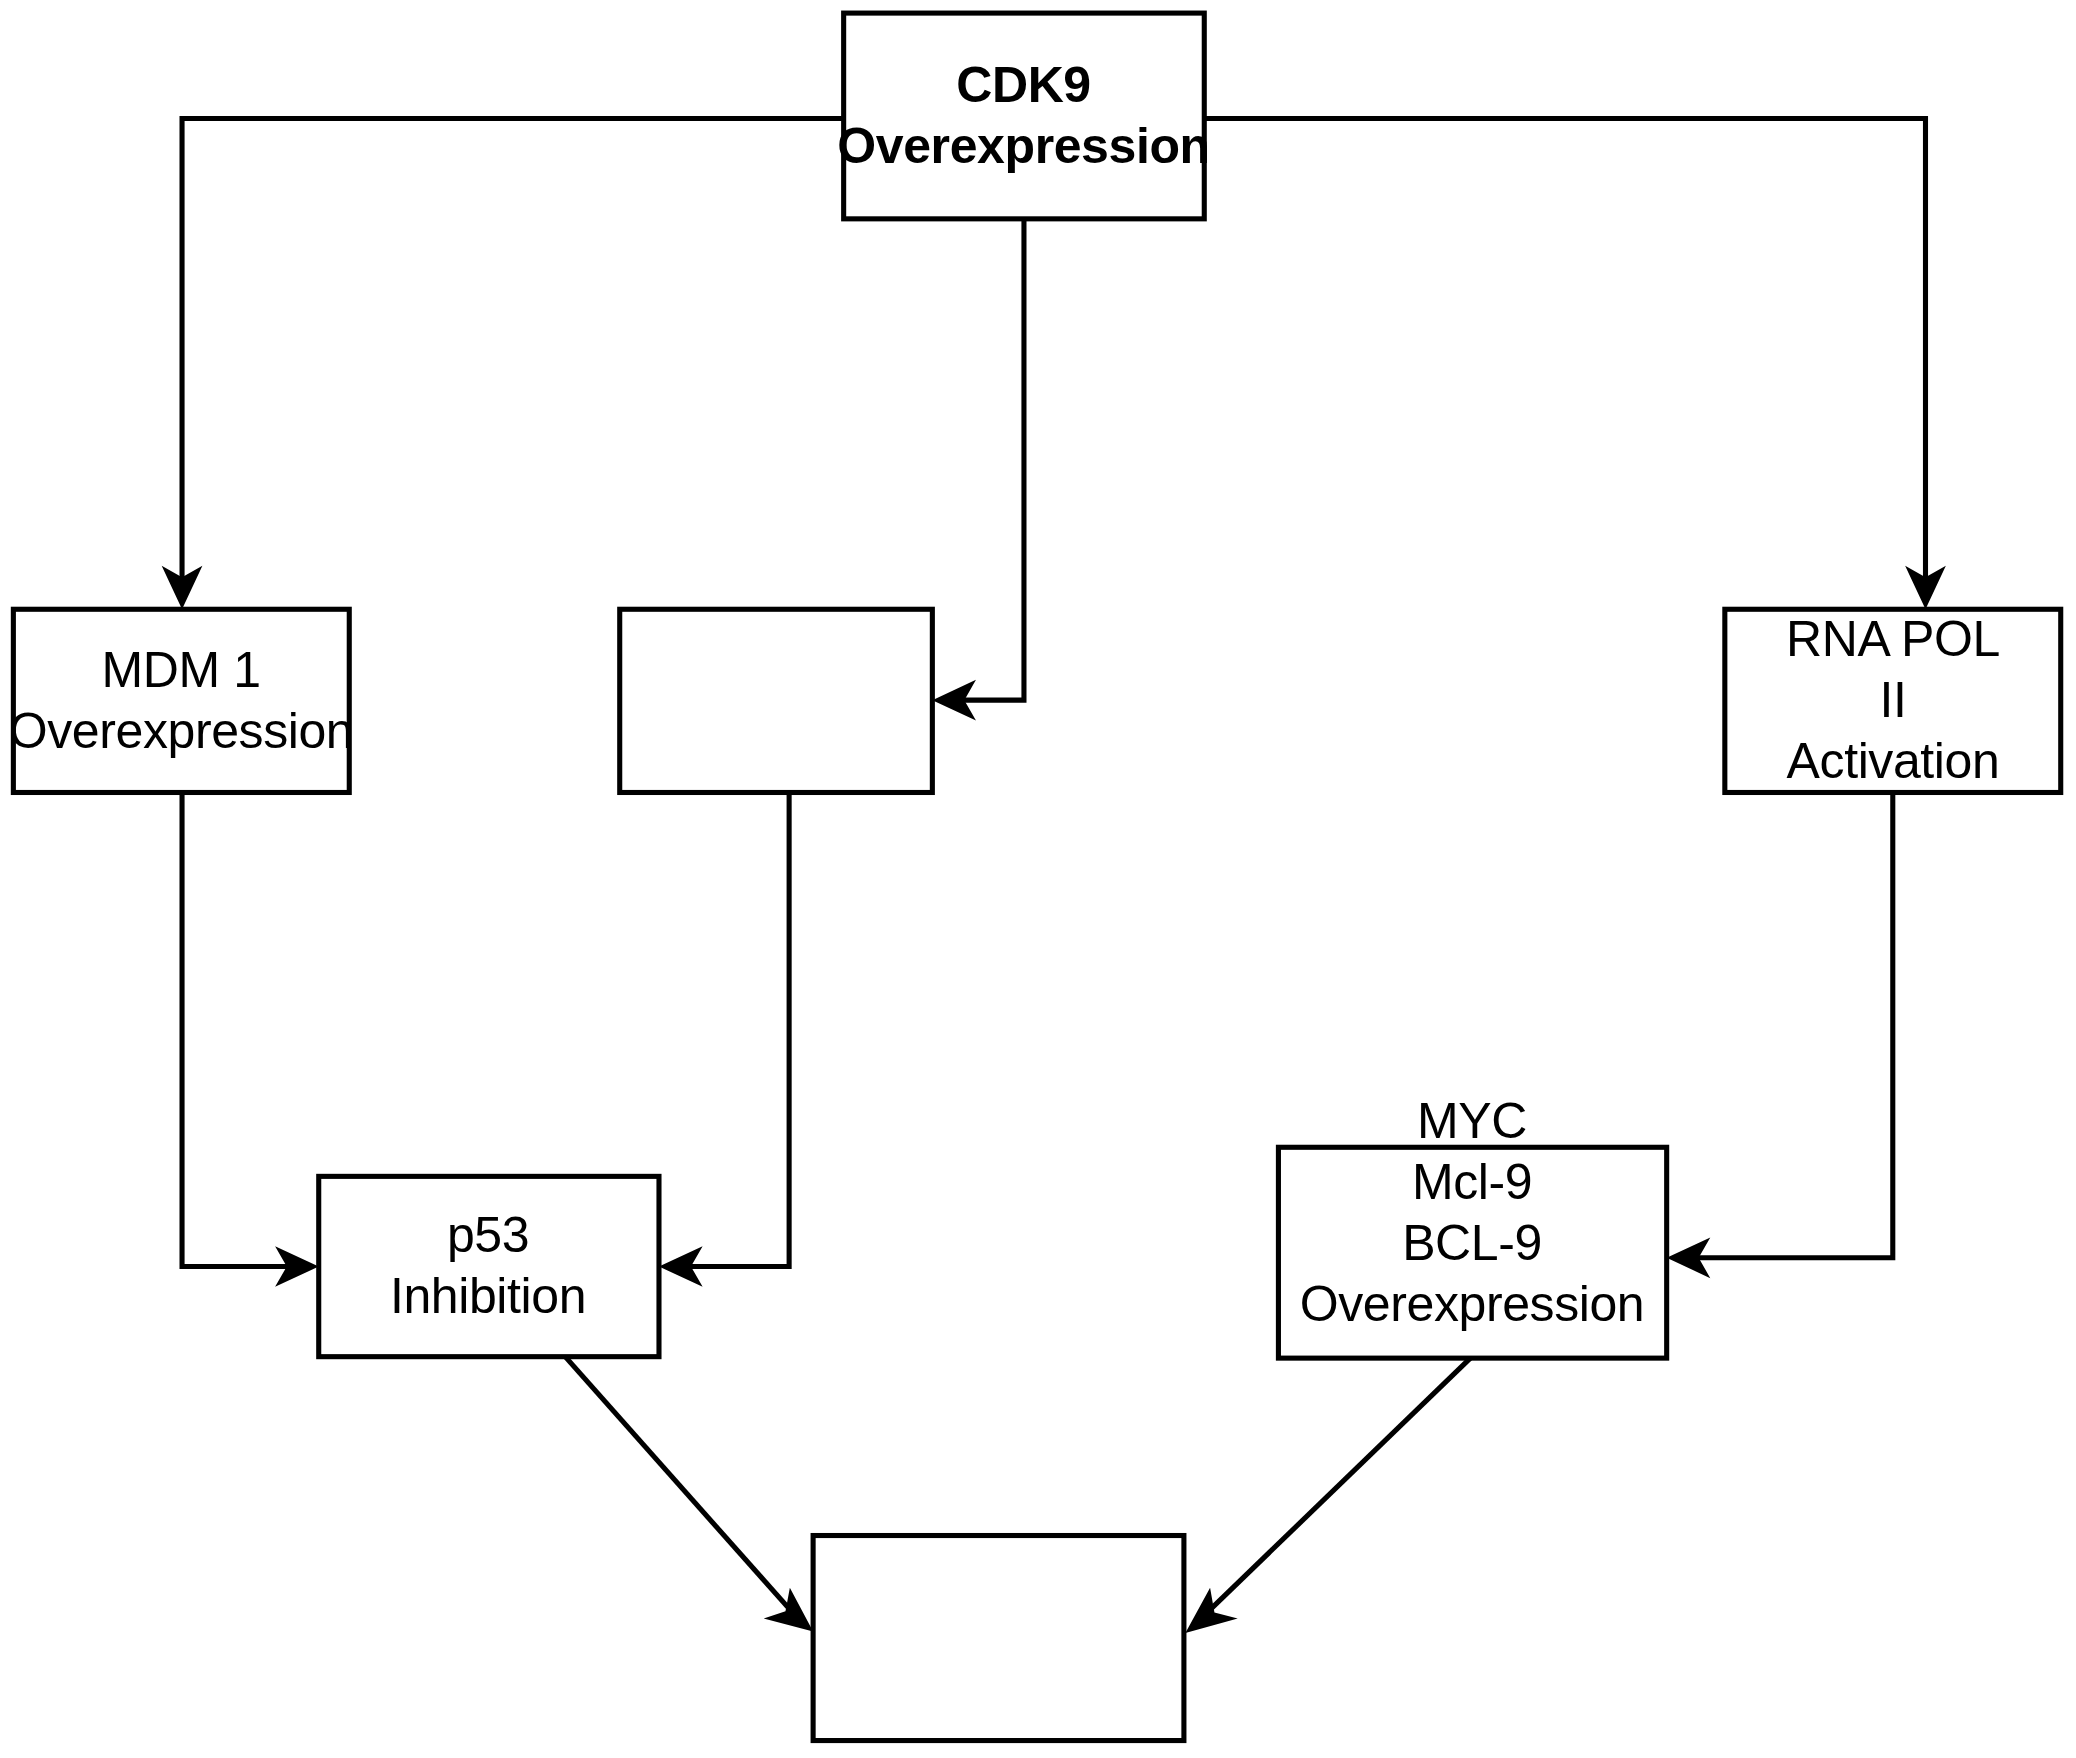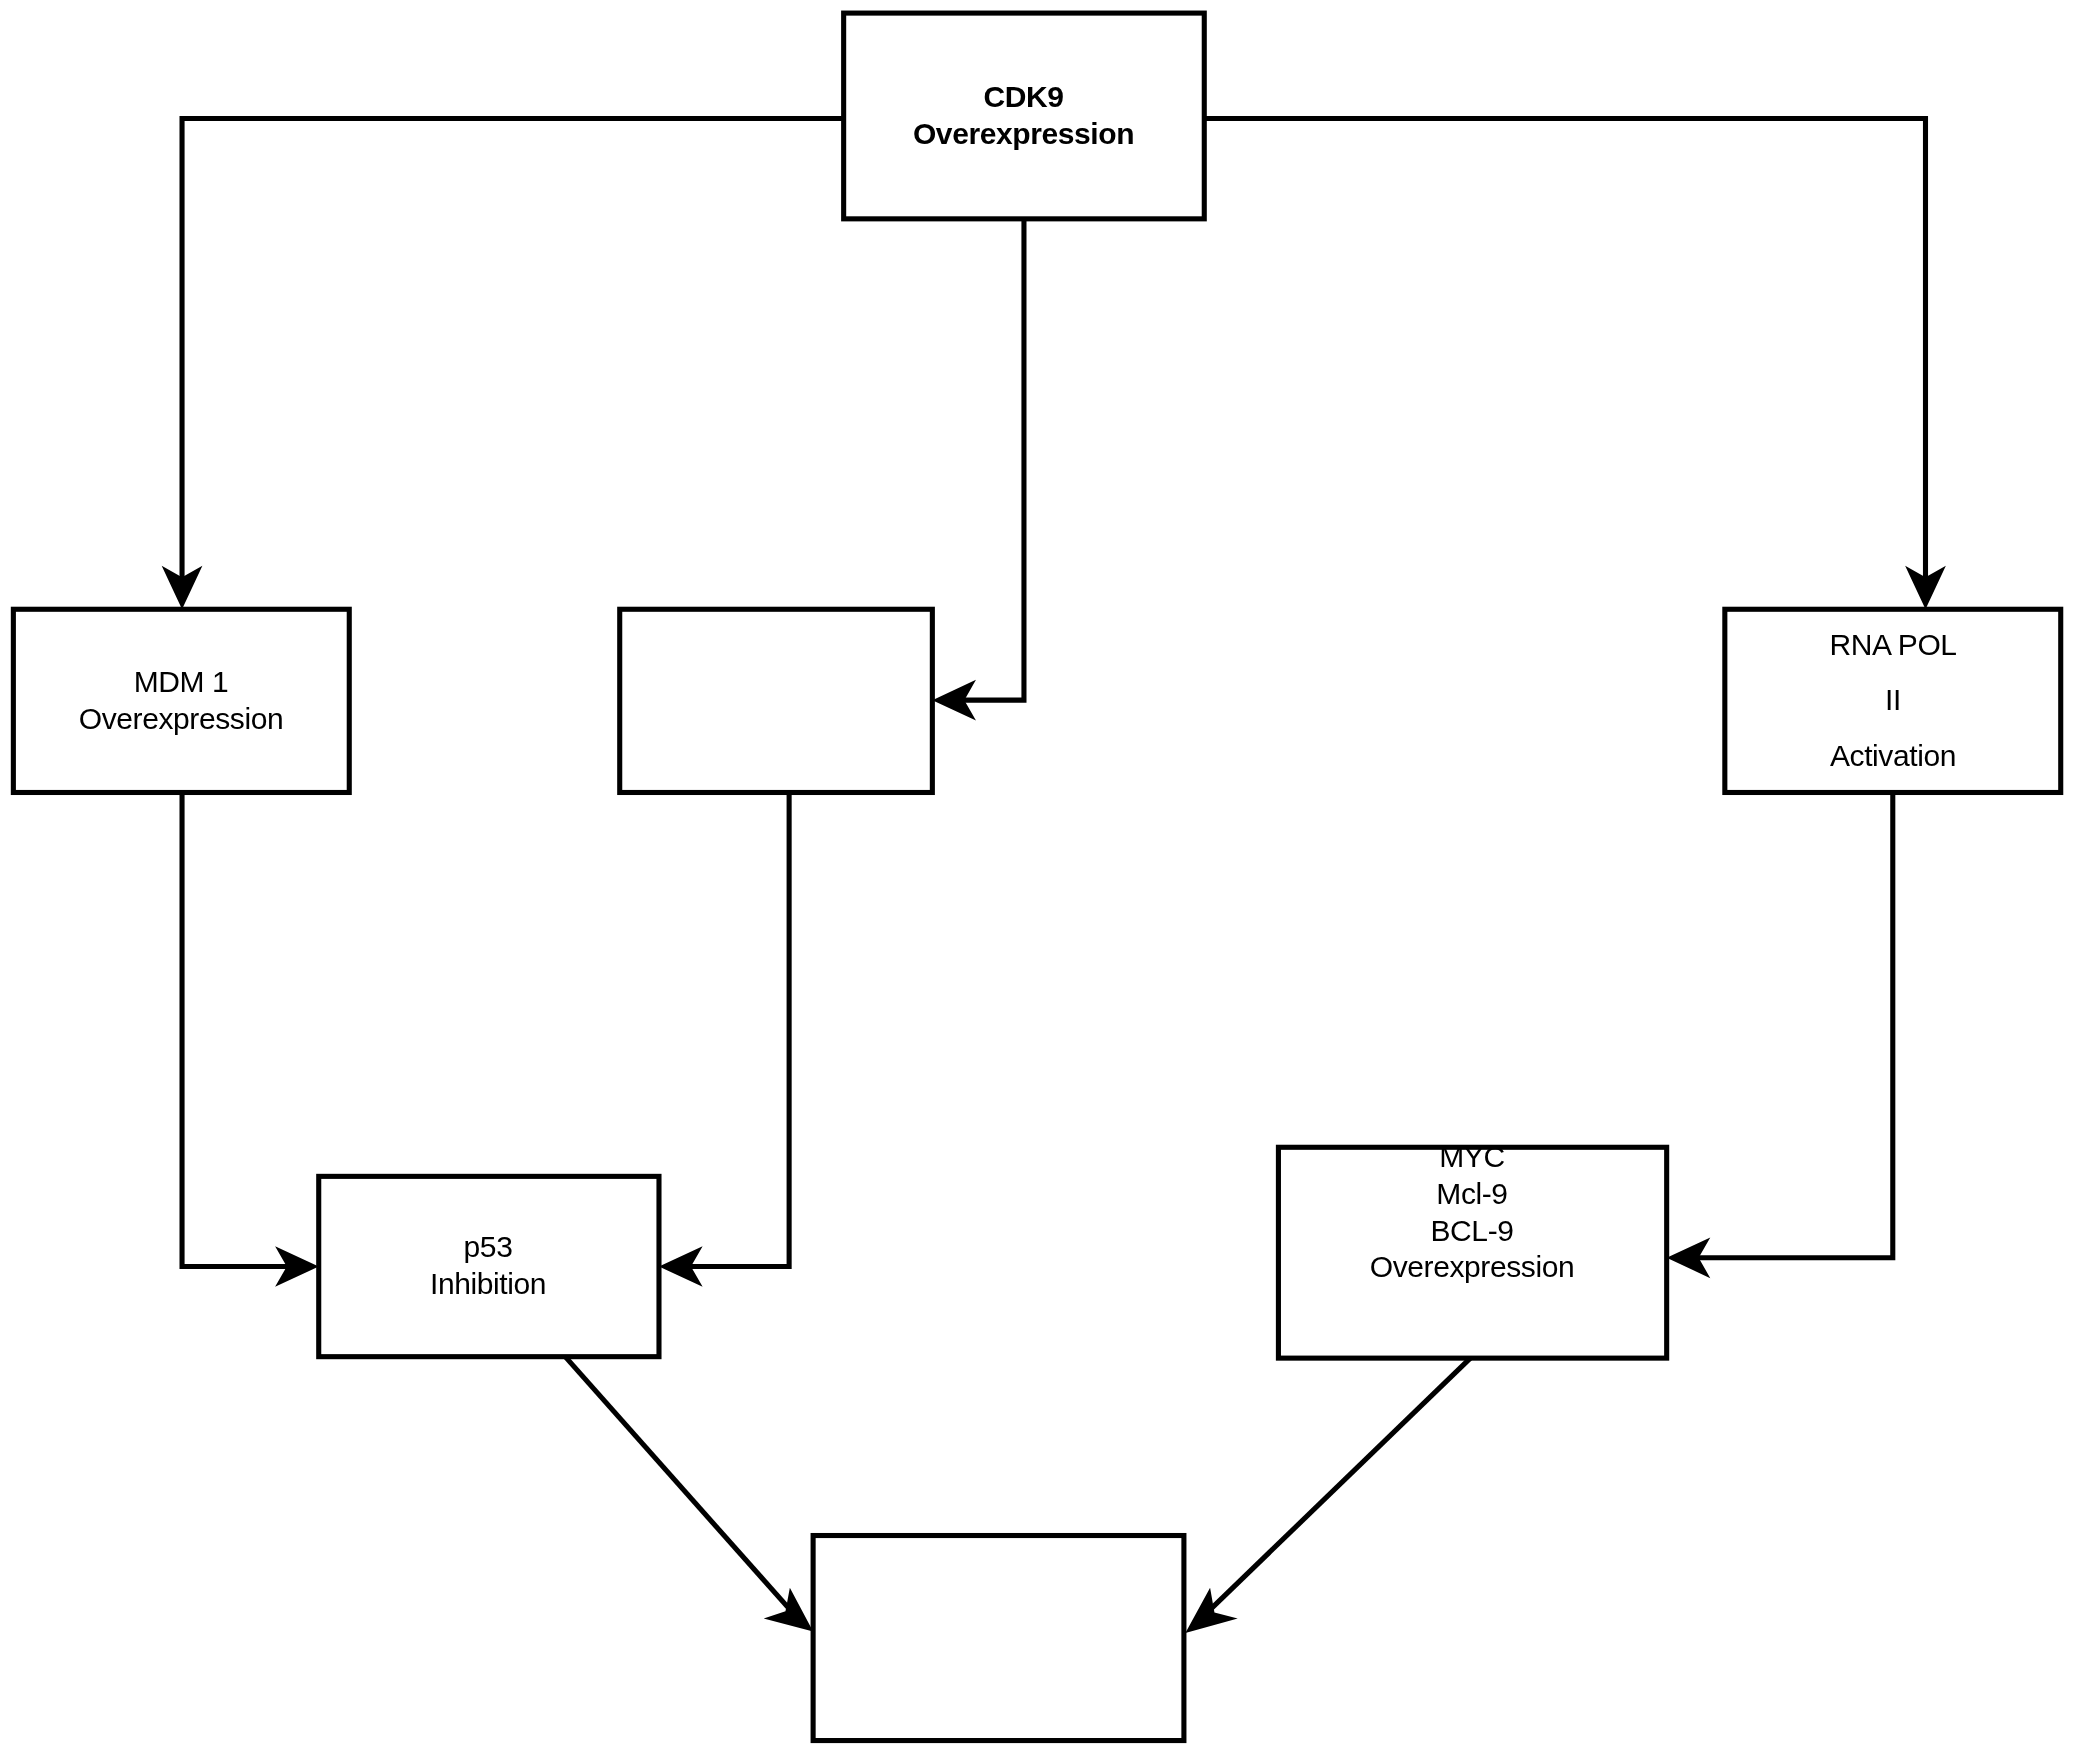--- a/index.html
+++ b/index.html
@@ -44,21 +44,21 @@
   }
   .node-label {
     position: absolute;
     display: flex;
     flex-direction: column;
     align-items: center;
     justify-content: center;
     text-align: center;
     color: #000000;
     font-family: "Liberation Sans", sans-serif;
-    font-size: 30px;
+    font-size: 50px;
     line-height: 1.22;
     letter-spacing: -0.4px;
     white-space: pre;
     pointer-events: none;
   }
   .node-label.bold {
     font-weight: bold;
   }
   .node-label span {
     display: block;
@@ -124,21 +124,21 @@
     <span>CDK9</span>
     <span>Overexpression</span>
   </div>
 
   <div class="node-label" style="left:13px; top:609px; width:336px; height:183px;">
     <span>MDM 1</span>
     <span>Overexpression</span>
   </div>
 
 
-  <div class="node-label" style="left:1725px; top:609px; width:336px; height:183px;gap:19px;">
+  <div class="node-label" style="left:1725px; top:609px; width:336px; height:183px;">
     <span>RNA POL</span>
     <span>II</span>
     <span>Activation</span>
   </div>
 
   <div class="node-label" style="left:318px; top:1176px; width:340px; height:180px;text-align:center;">
     <span>p53</span>
     <span>Inhibition</span>
   </div>
 

